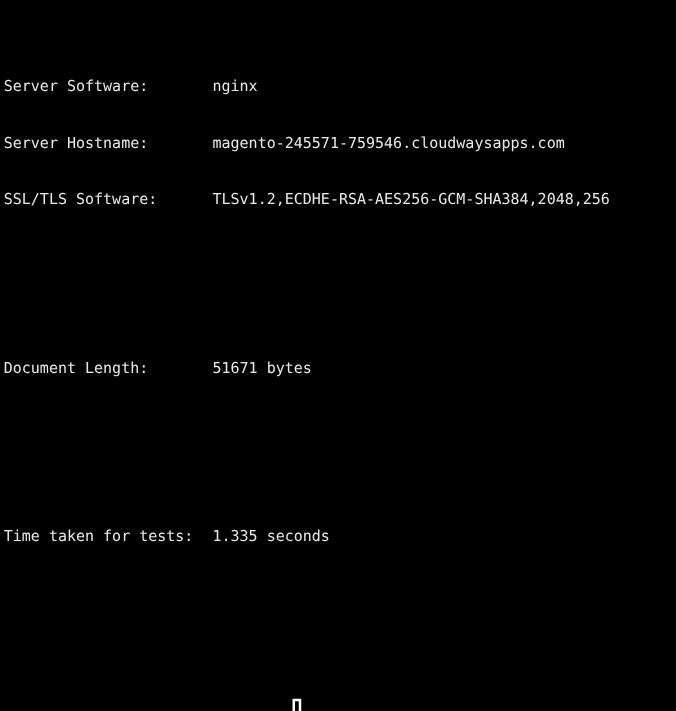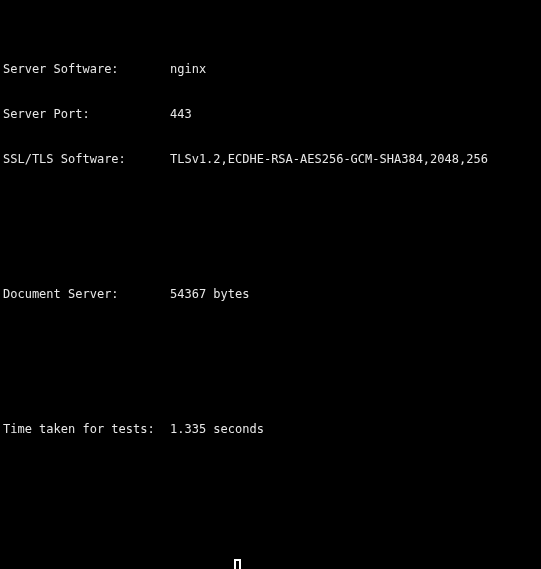--- a/index.html
+++ b/index.html
@@ -53,27 +53,27 @@
     background: transparent;
   }
 </style>
 </head>
 <body>
 
 <div id="terminal">
 
   
   <div class="line kv"><span class="k">Server Software:</span><span class="v">nginx</span></div>
-  <div class="line kv"><span class="k">Server Port:</span><span class="v">443</span></div>
+  <div class="line kv"><span class="k">Server Hostname:</span><span class="v">magento-245571-759546.cloudwaysapps.com</span></div>
   <div class="line kv"><span class="k">SSL/TLS Software:</span><span class="v">TLSv1.2,ECDHE-RSA-AES256-GCM-SHA384,2048,256</span></div>
 
   <div class="blank"></div>
 
   
-  <div class="line kv"><span class="k">Document Server:</span><span class="v">54367 bytes</span></div>
+  <div class="line kv"><span class="k">Document Length:</span><span class="v">51671 bytes</span></div>
 
   <div class="blank"></div>
 
   
   <div class="line kv"><span class="k">Time taken for tests:</span><span class="v">1.335 seconds</span></div>
   
   
   
   
   

